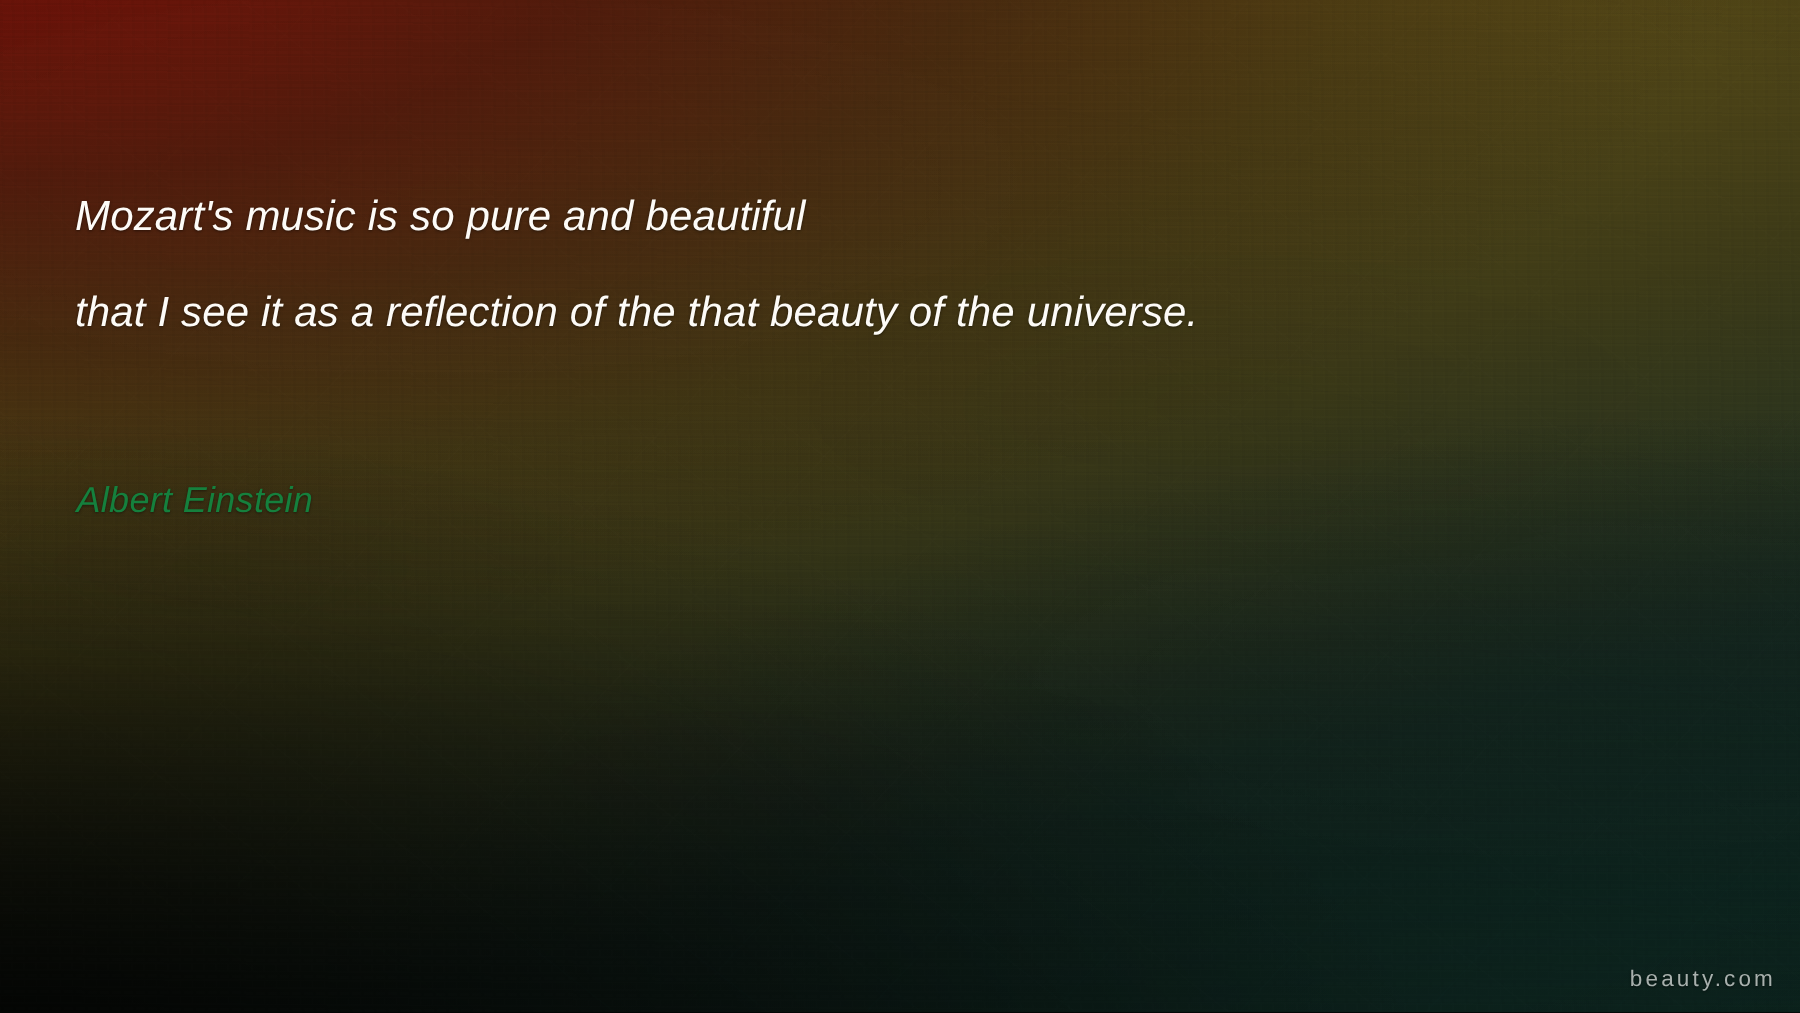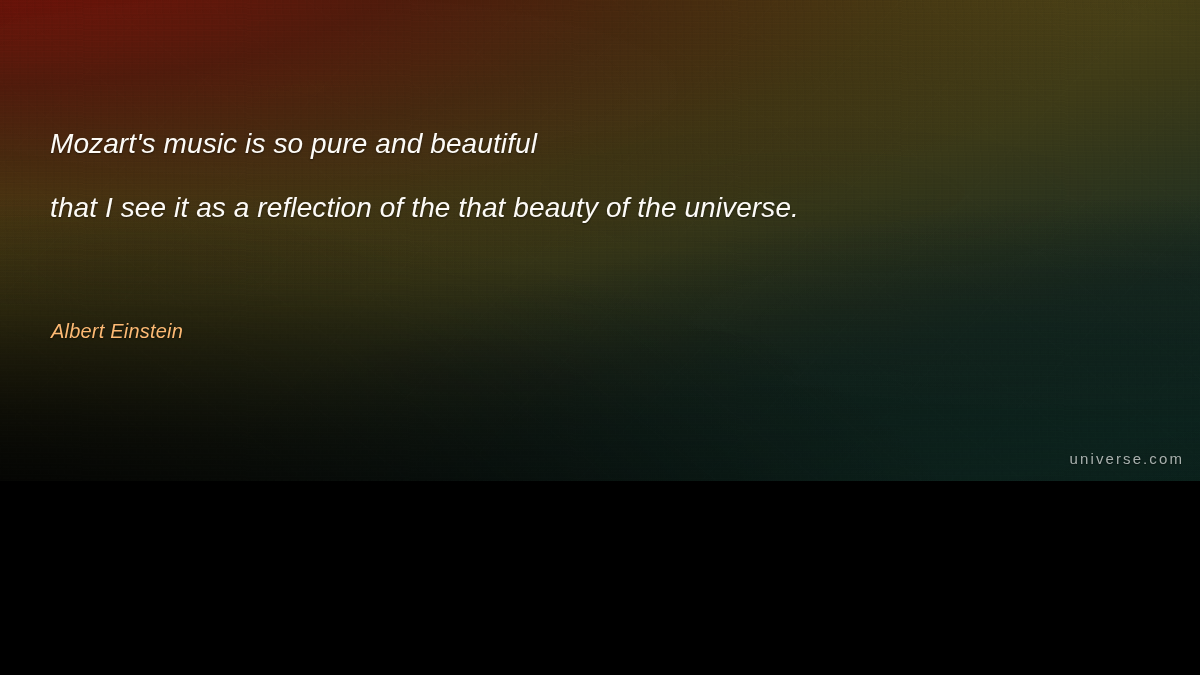--- a/index.html
+++ b/index.html
@@ -3,21 +3,21 @@
 <meta charset="utf-8">
 <style>
   html, body {
     margin: 0;
     padding: 0;
     background: #000;
   }
   #card {
     position: relative;
     width: 1200px;
-    height: 481px;
+    height: 675px;
     overflow: hidden;
     font-family: "Liberation Sans", sans-serif;
     isolation: isolate;
   }
 
   
   .bg-layer {
     position: absolute;
     inset: 0;
     pointer-events: none;
@@ -154,22 +154,22 @@
     line-height: 64px;
     letter-spacing: 0.1px;
     white-space: nowrap;
     text-shadow: 0 1px 2px rgba(0,0,0,0.45);
   }
 
   #author {
     position: absolute;
     left: 51px;
     top: 320px;
-    color: #fdba74;
-    font-size: 20px;
+    color: #15803d;
+    font-size: 24px;
     font-style: italic;
     font-weight: 400;
     letter-spacing: 0.2px;
     white-space: nowrap;
     text-shadow: 0 1px 2px rgba(0,0,0,0.45);
   }
 
   #watermark {
     position: absolute;
     right: 16px;
@@ -199,16 +199,16 @@
 
   <div id="content">
 
     <div id="quote-block">
       <div class="quote-line">Mozart's music is so pure and beautiful</div>
       <div class="quote-line">that I see it as a reflection of the that beauty of the universe.</div>
     </div>
 
     <div id="author">Albert Einstein</div>
 
-    <div id="watermark">universe.com</div>
+    <div id="watermark">beauty.com</div>
 
   </div>
 </div>
 
 </body></html>

